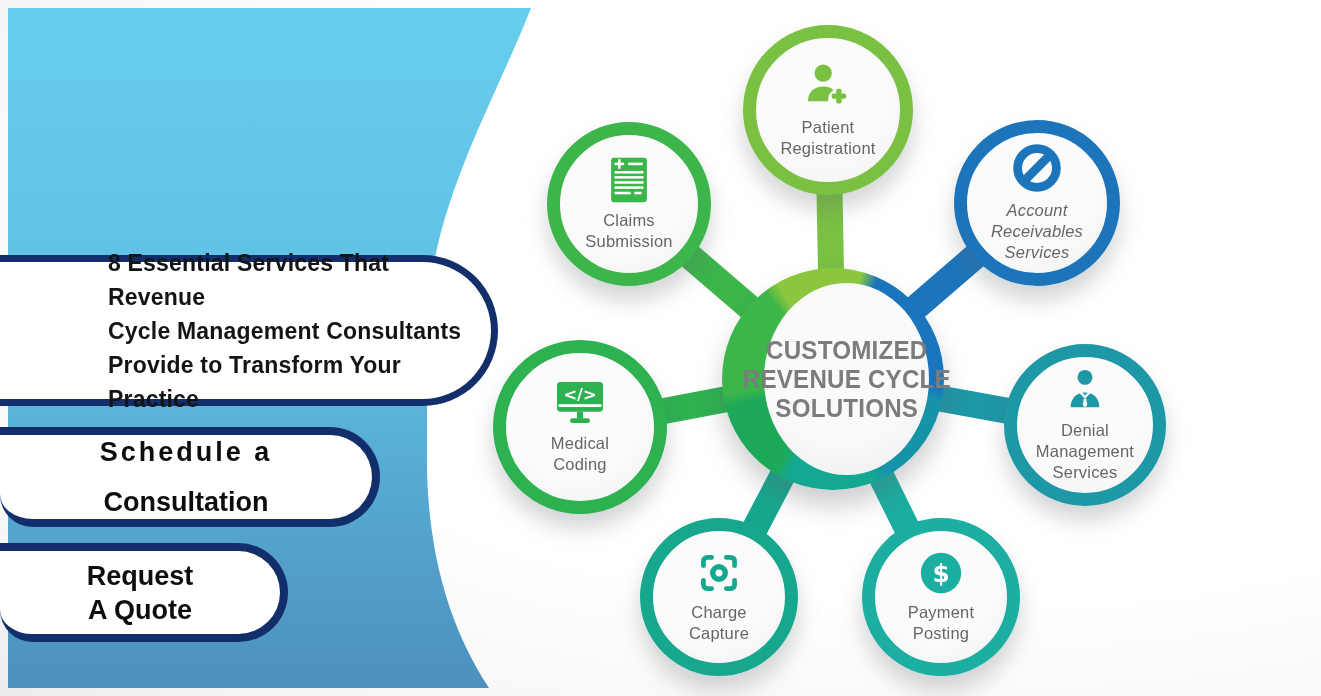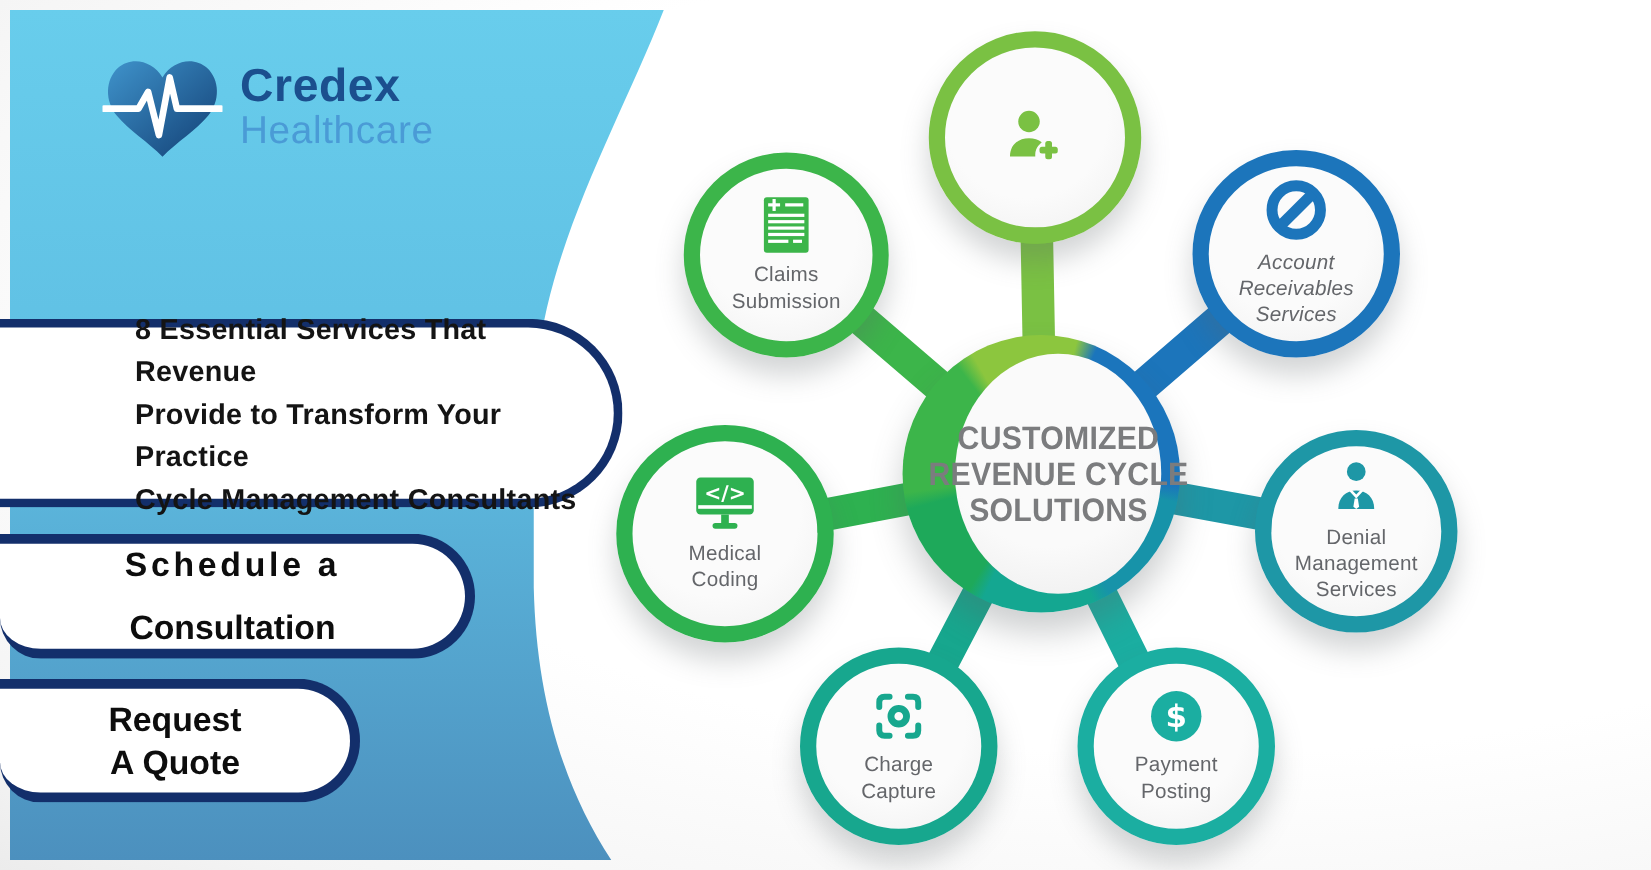--- a/index.html
+++ b/index.html
@@ -81,43 +81,25 @@
     <defs>
       <linearGradient id="pb" x1="0" y1="0" x2="0" y2="1">
         <stop offset="0" stop-color="#68CDEC"></stop>
         <stop offset="0.45" stop-color="#5FBFE3"></stop>
         <stop offset="1" stop-color="#4C90BE"></stop>
       </linearGradient>
     </defs>
     <path d="M8,8 L531,8 C497,95 441,190 430,290 C427,318 427,345 427,380 L427,470 C429,555 449,627 489,688 L8,688 Z" fill="url(#pb)"></path>
   </svg>
 
-  <div class="logo">
-    <span class="icon">
-      <svg width="96" height="90" viewBox="0 0 100 92">
-        <defs>
-          <linearGradient id="hg" x1="0" y1="0" x2="1" y2="1">
-            <stop offset="0" stop-color="#3f93cb"></stop>
-              <stop offset="1" stop-color="#123f74"></stop>
-          </linearGradient>
-        </defs>
-        <path d="M50 22 C42 8 24 4 13 14 C2 24 2 42 12 54 C22 66 38 76 50 88 C62 76 78 66 88 54 C98 42 98 24 87 14 C76 4 58 8 50 22 Z" fill="url(#hg)"></path>
-        <polyline points="1,48 30,48 38,34 47,70 56,22 62,48 99,48" fill="none" stroke="#ffffff" stroke-width="5.5" stroke-linejoin="round" stroke-linecap="round"></polyline>
-      </svg>
-    </span>
-    <div class="brand-text">
-      <span class="brand-top">Credex</span>
-      <span class="brand-bottom">Healthcare</span>
-    </div>
-  </div>
 
   <div class="headline">
     <span>8 Essential Services That Revenue</span>
+    <span>Cycle Management Consultants</span>
     <span>Provide to Transform Your Practice</span>
-    <span>Cycle Management Consultants</span>
   </div>
 
   <div class="cta cta-schedule" role="button">
     <span class="l1">Schedule a</span>
     <span class="l2">Consultation</span>
   </div>
   <div class="cta cta-quote" role="button">
     <span class="l1">Request</span>
     <span class="l2">A Quote</span>
   </div>
@@ -143,20 +125,25 @@
 
   <div class="node" style="left: 743px; top: 25px; width: 170px; height: 170px; --ring: #7AC143;">
     <span class="icon">
       <svg width="48" height="48" viewBox="0 0 24 24" fill="currentColor">
         <circle cx="9.6" cy="5.6" r="4.3"></circle>
         <path d="M2 19.6 C2 14.9 5.3 12.3 9.6 12.3 c2 0 3.8 .6 5.1 1.6 l-1.2 1.2 c-.9 1 -1.4 2.3 -1.4 3.7 l0 .8 Z"></path>
         <rect x="16.1" y="13.4" width="2.7" height="7.3" rx="1"></rect>
         <rect x="13.8" y="15.7" width="7.3" height="2.7" rx="1"></rect>
       </svg>
     </span>
+    <div class="nlabel">
+      <span>Patient</span>
+      <span>Registrationt</span>
+      <span></span>
+    </div>
   </div>
 
   <div class="node" style="left: 954px; top: 120px; width: 166px; height: 166px; font-style: italic; --ring: #1C75BB;">
     <span class="icon">
       <svg width="50" height="50" viewBox="0 0 24 24">
         <circle cx="12" cy="12" r="9.3" fill="none" stroke="currentColor" stroke-width="4.2"></circle>
         <rect x="2.8" y="9.9" width="18.4" height="4.2" fill="currentColor" transform="rotate(-45 12 12)"></rect>
       </svg>
     </span>
     <div class="nlabel">

